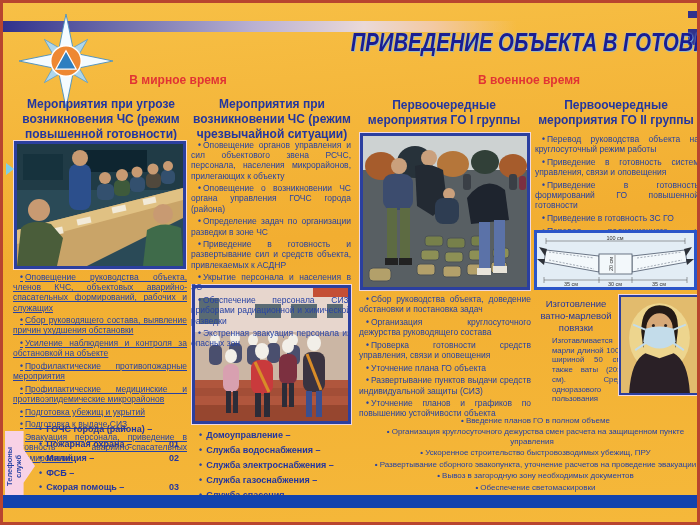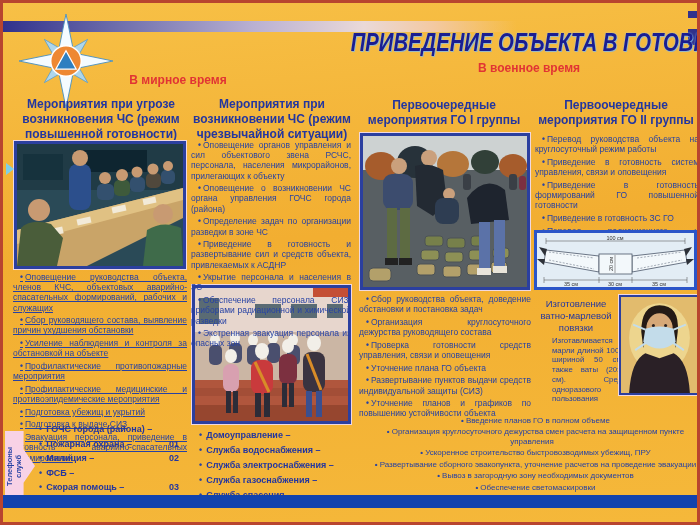--- a/index.html
+++ b/index.html
@@ -13,21 +13,21 @@
   .frag-r1{right:0;top:8px;width:9px;height:7px;}
   .frag-r2{right:0;top:26px;width:9px;height:16px;}
   .title{position:absolute;left:250px;top:24px;width:444px;text-align:right;white-space:nowrap;
     font-size:26px;font-weight:bold;font-style:italic;color:#1a1d91;
     transform:scaleX(.78);transform-origin:100% 50%;
     text-shadow:0 0 2px rgba(150,205,240,.95),1px 1px 0 rgba(120,180,230,.7);}
   .emblem{position:absolute;left:14px;top:8px;width:98px;height:100px;}
   
   .sec-h{position:absolute;font-size:12px;font-weight:bold;color:#e13434;text-align:center;}
   #sec-peace{left:10px;top:70px;width:330px;}
-  #sec-war{left:358px;top:58px;width:336px;}
+  #sec-war{left:358px;top:70px;width:336px;}
   .sub-h{position:absolute;font-weight:bold;color:#2336a0;text-align:center;font-size:12px;line-height:1.25;}
   #sub1{left:12px;top:94px;width:172px;}
   #sub2{left:190px;top:94px;width:158px;}
   #sub3{left:356px;top:95px;width:170px;}
   #sub4{left:530px;top:95px;width:166px;}
   
   .lst{position:absolute;color:#2742a4;font-size:8.5px;line-height:1.2;}
   .li{margin-bottom:2.5px;text-align:justify;}
   .blt{color:#2742a4;font-weight:bold;padding:0 2px 0 7px;}
   #lst1{left:10px;top:269px;width:174px;text-decoration:underline;}
@@ -235,21 +235,21 @@
       <rect x="114" y="132" width="14" height="7" fill="#e8e4da"></rect>
         <rect x="130" y="130" width="14" height="7" fill="#e8e4da"></rect>
     </svg>
   </div>
 
   <div class="lst" id="lst1">
     <div class="li"><span class="blt">•</span><span>Оповещение руководства объекта, членов КЧС, объектовых аварийно-спасательных формирований, рабочих и служащих</span></div>
     <div class="li"><span class="blt">•</span><span>Сбор руководящего состава, выявление причин ухудшения обстановки</span></div>
     <div class="li"><span class="blt">•</span><span>Усиление наблюдения и контроля за обстановкой на объекте</span></div>
     <div class="li"><span class="blt">•</span><span>Профилактические противопожарные мероприятия</span></div>
-    <div class="li"><span class="blt">•</span><span>Профилактические медицинские и противоэпидемические мероприятия</span></div>
+    <div class="li"><span class="blt">•</span><span>Профилактические медицинские и противоэпидемические микрорайонов</span></div>
     <div class="li"><span class="blt">•</span><span>Подготовка убежищ и укрытий</span></div>
     <div class="li"><span class="blt">•</span><span>Подготовка к выдаче СИЗ</span></div>
     <div class="li"><span class="blt">•</span><span>Эвакуация персонала, приведение в готовность аварийно-спасательных формирований</span></div>
   </div>
 
   <div class="lst" id="lst2">
     <div class="li"><span class="blt">•</span><span>Оповещение органов управления и сил объектового звена РСЧС, персонала, населения микрорайонов, прилегающих к объекту</span></div>
     <div class="li"><span class="blt">•</span><span>Оповещение о возникновении ЧС органа управления ГОЧС города (района)</span></div>
     <div class="li"><span class="blt">•</span><span>Определение задач по организации разведки в зоне ЧС</span></div>
     <div class="li"><span class="blt">•</span><span>Приведение в готовность и развертывание сил и средств объекта, привлекаемых к АСДНР</span></div>

